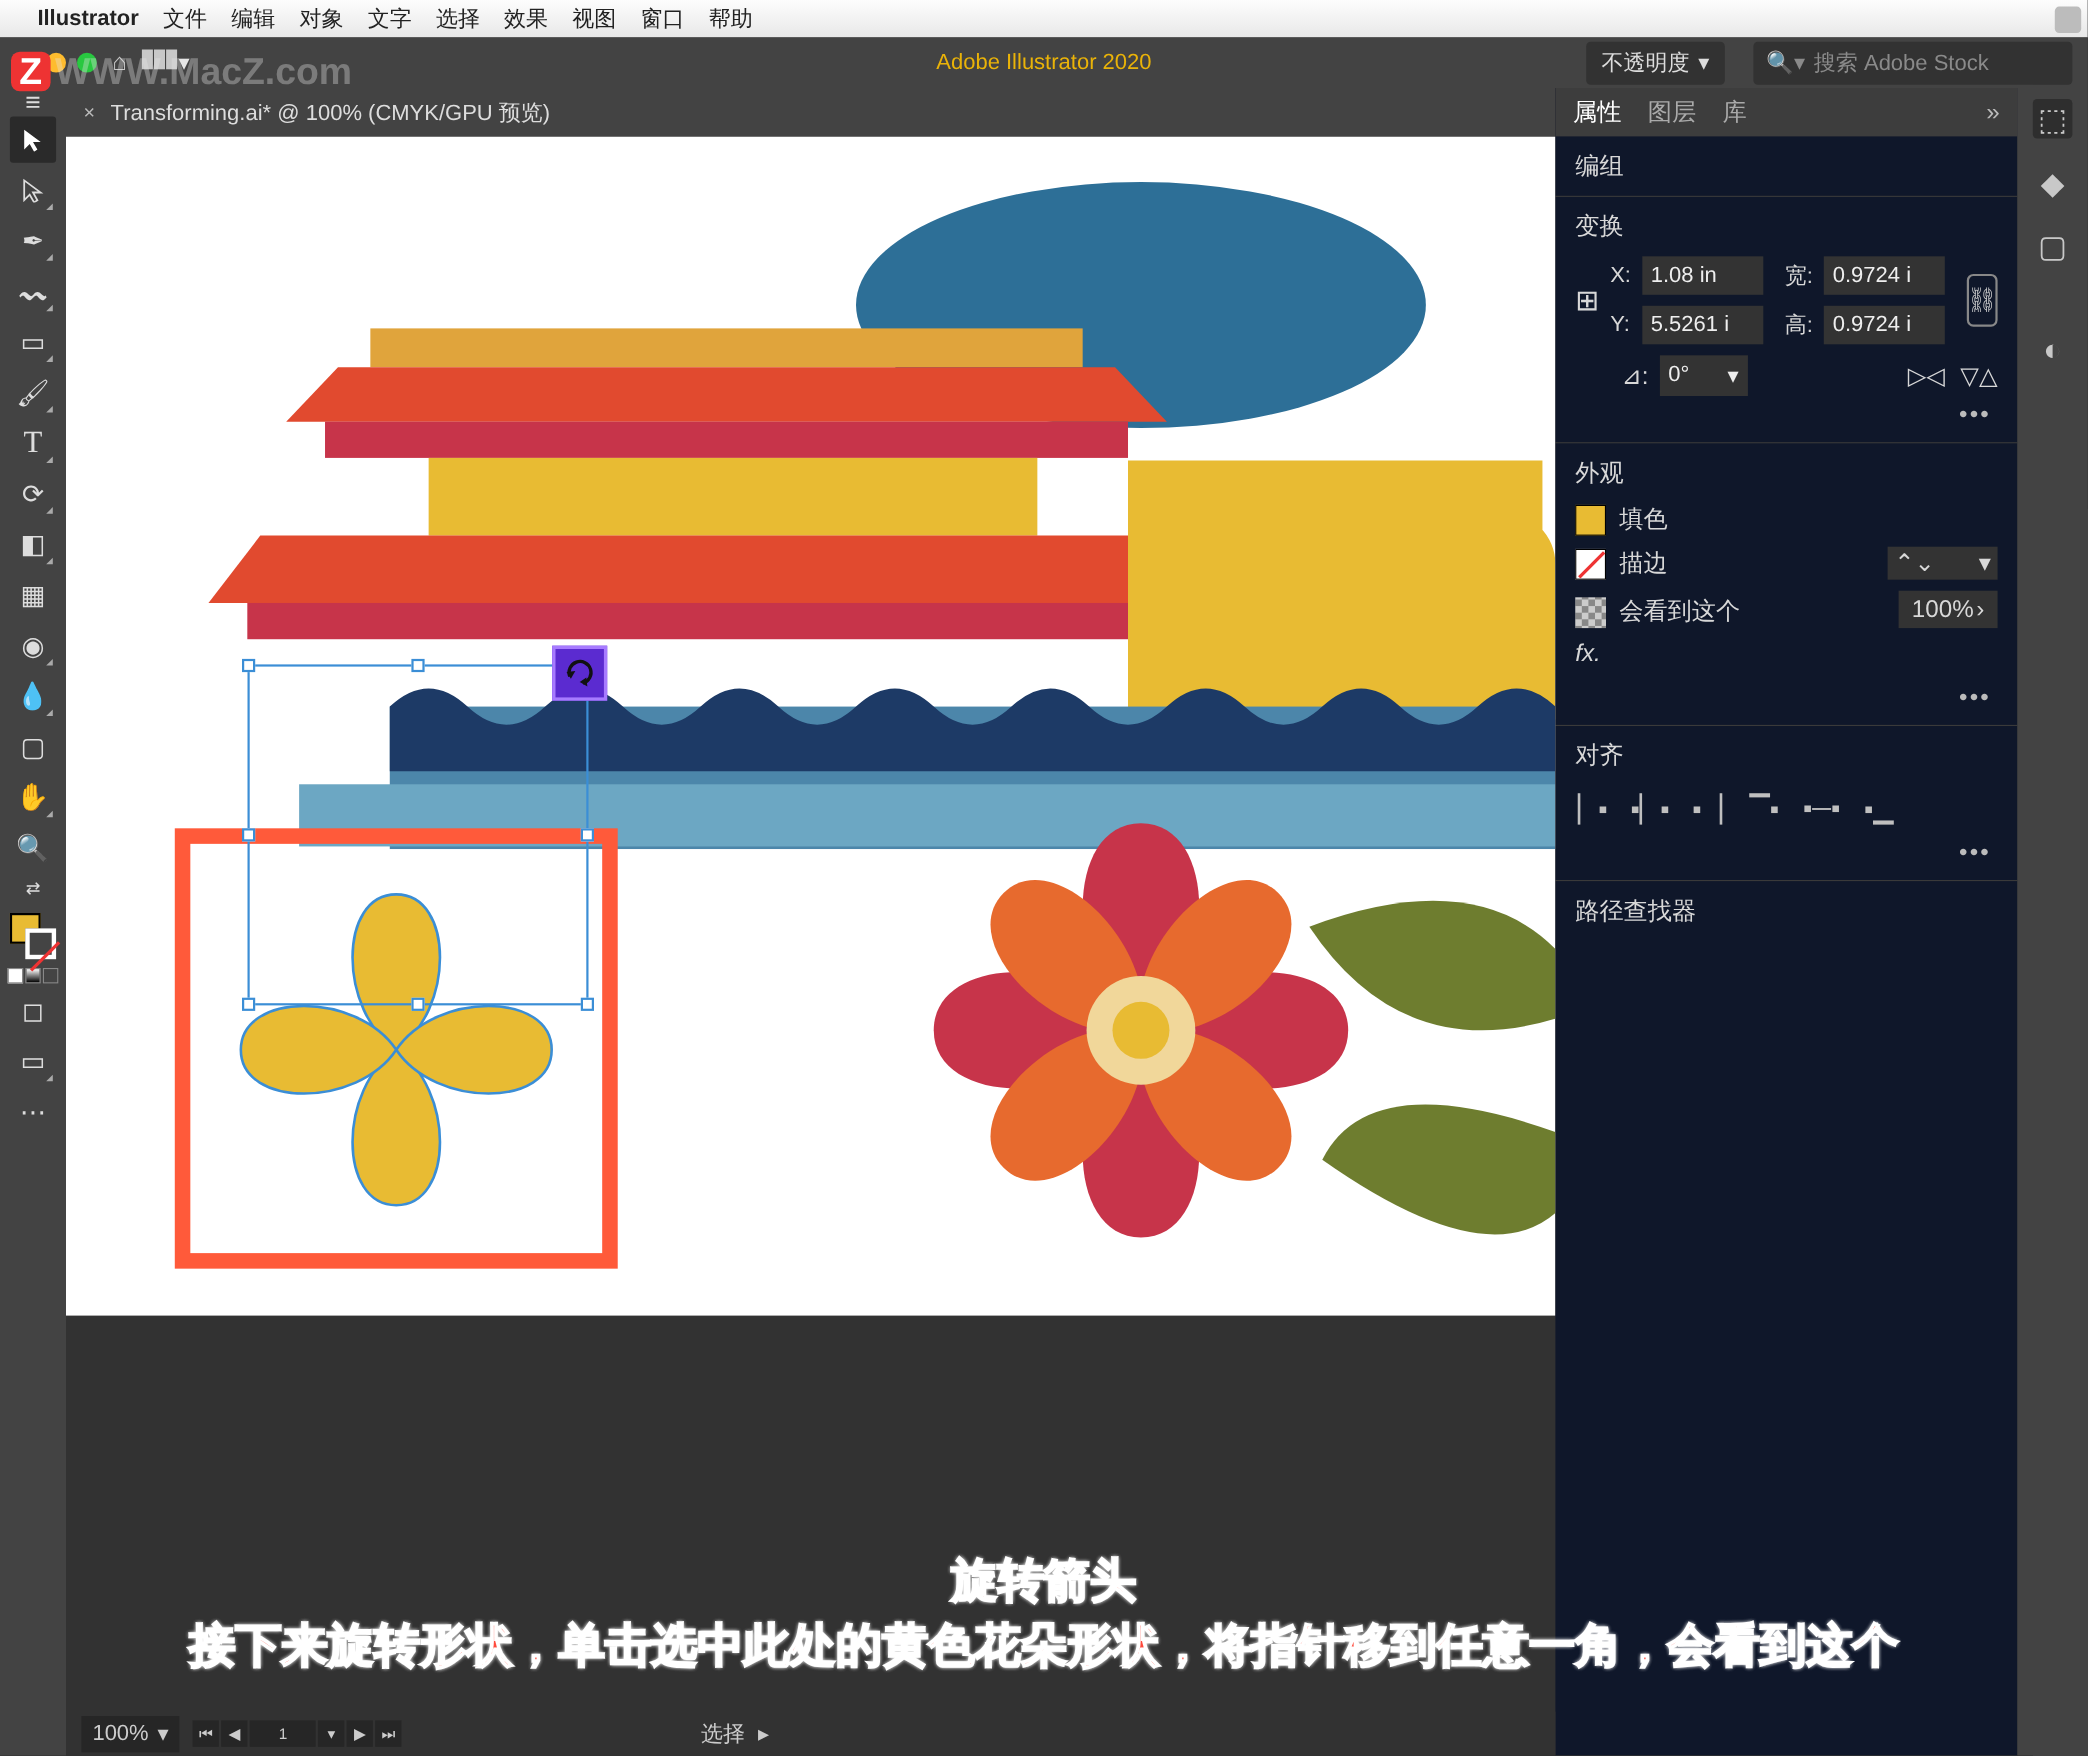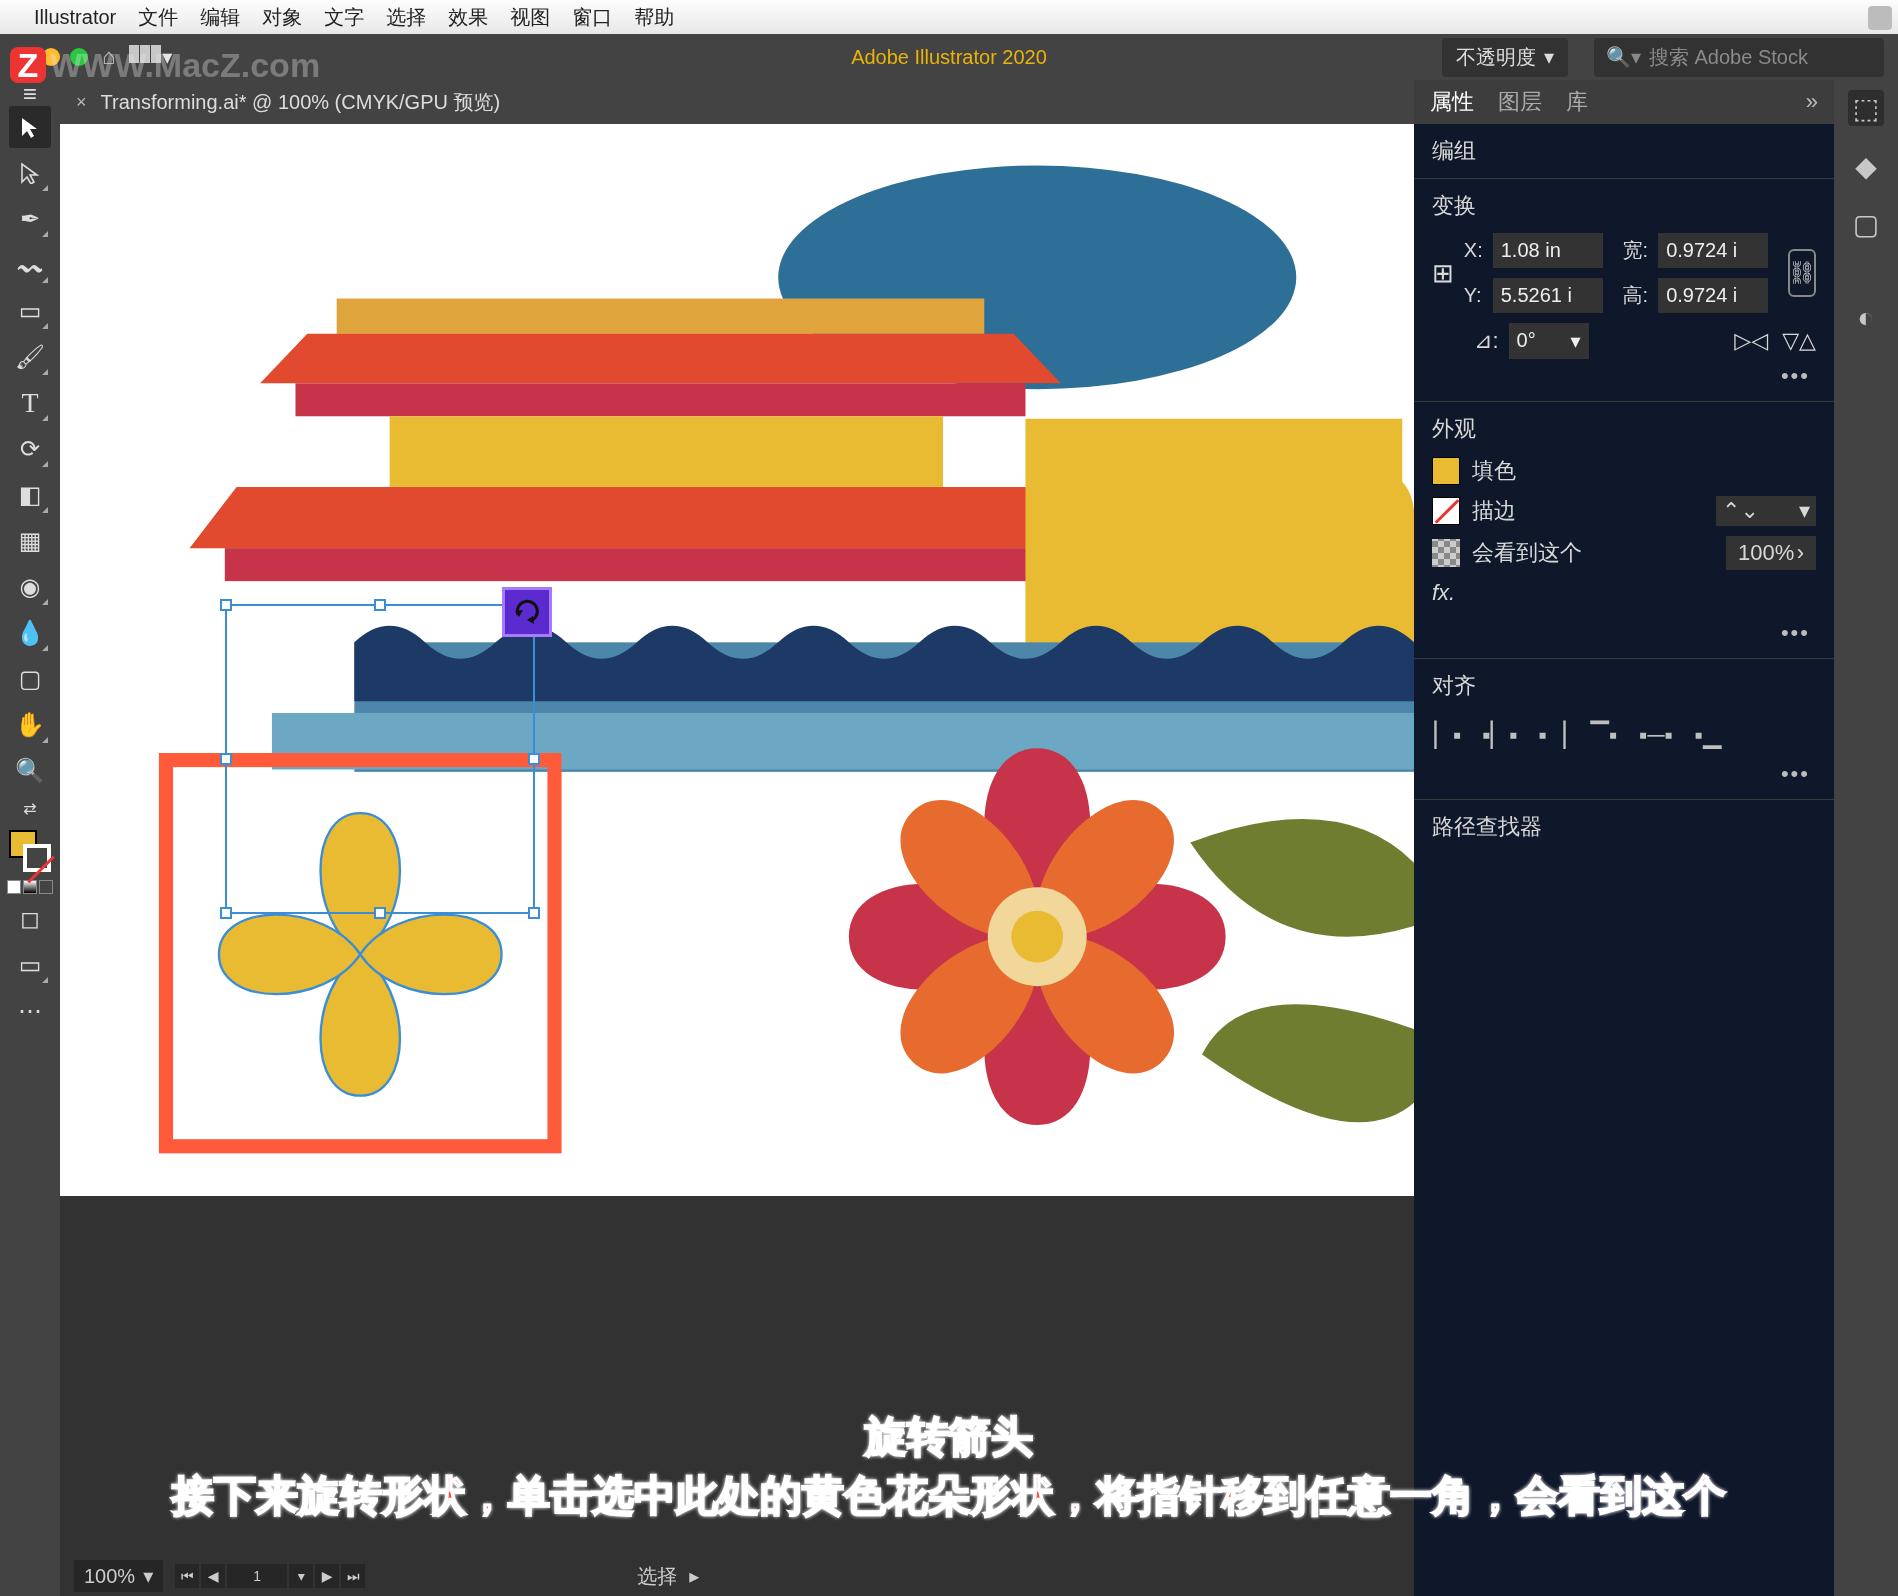--- a/index.html
+++ b/index.html
@@ -53,21 +53,21 @@
   .sec-title{ font-size:22px; margin-bottom:12px; }
   .grid2{ display:grid; grid-template-columns:auto 1fr auto 1fr; gap:10px 10px; align-items:center; font-size:20px; }
   .val-in{ background:#333; padding:6px 8px; width:110px; color:#eee; font-size:20px; }
   .ang-row{display:flex;gap:10px;align-items:center;margin-top:10px;}
   .more{ text-align:right; letter-spacing:2px; color:#bbb; padding:4px 6px 0 0; }
   .swatch{width:28px;height:28px;display:inline-block;vertical-align:middle;margin-right:12px;}
   .sw-fill{background:#e8bb33;border:1px solid #000;}
   .sw-none{background:#fff;position:relative;border:1px solid #000;}
   .sw-none::after{content:"";position:absolute;left:-2px;top:12px;width:32px;height:3px;background:#e33;transform:rotate(-45deg);}
   .sw-trans{background:repeating-conic-gradient(#888 0 25%,#ccc 0 50%) 0/12px 12px;}
-  .prop-row{display:flex;align-items:center;margin:10px 0;}
+  .prop-row{display:flex;align-items:flex-end;margin:10px 0;}
   .op-val{background:#333;padding:4px 12px;margin-left:auto;width:90px;display:flex;justify-content:space-between;align-items:center;}
   .stroke-sel{background:#333;width:100px;padding:2px 6px;margin-left:auto;display:flex;align-items:center;justify-content:space-between;}
   .align-row{display:flex;gap:20px;padding:8px 0;}
   .al-ico{width:32px;height:28px;color:#bfbfbf;display:flex;align-items:center;justify-content:center;font-size:24px;}
 
   
   .rail { width:64px; background:#434343; display:flex; flex-direction:column; align-items:center; padding-top:10px; gap:22px; }
   .rail .ri{ width:36px;height:36px;color:#c8c8c8;display:flex;align-items:center;justify-content:center;font-size:28px;}
   .rail .ri.box{background:#2e2e2e;border-radius:4px;}
 
@@ -89,21 +89,21 @@
   .hand{position:absolute;width:12px;height:12px;background:#fff;border:2px solid #3b8ed6;}
   .rot-cursor{position:absolute;right:-19px;top:-19px;width:50px;height:50px;background:#5b2bd0;border:3px solid #a77bff;display:flex;align-items:center;justify-content:center;}
 
   .link-ico{width:28px;height:48px;border:2px solid #888;border-radius:6px;display:flex;align-items:center;justify-content:center;color:#ccc;}
 </style>
 </head>
 <body>
 
 <div class="mac-menu">
   <span class="apple"></span>
-  <span style="font-weight:400">Illustrator</span>
+  <span style="font-weight:700">Illustrator</span>
   <span>文件</span>
   <span>编辑</span>
   <span>对象</span>
   <span>文字</span>
   <span>选择</span>
   <span>效果</span>
   <span>视图</span>
   <span>窗口</span>
   <span>帮助</span>
   <span class="zoom-handle"></span>

